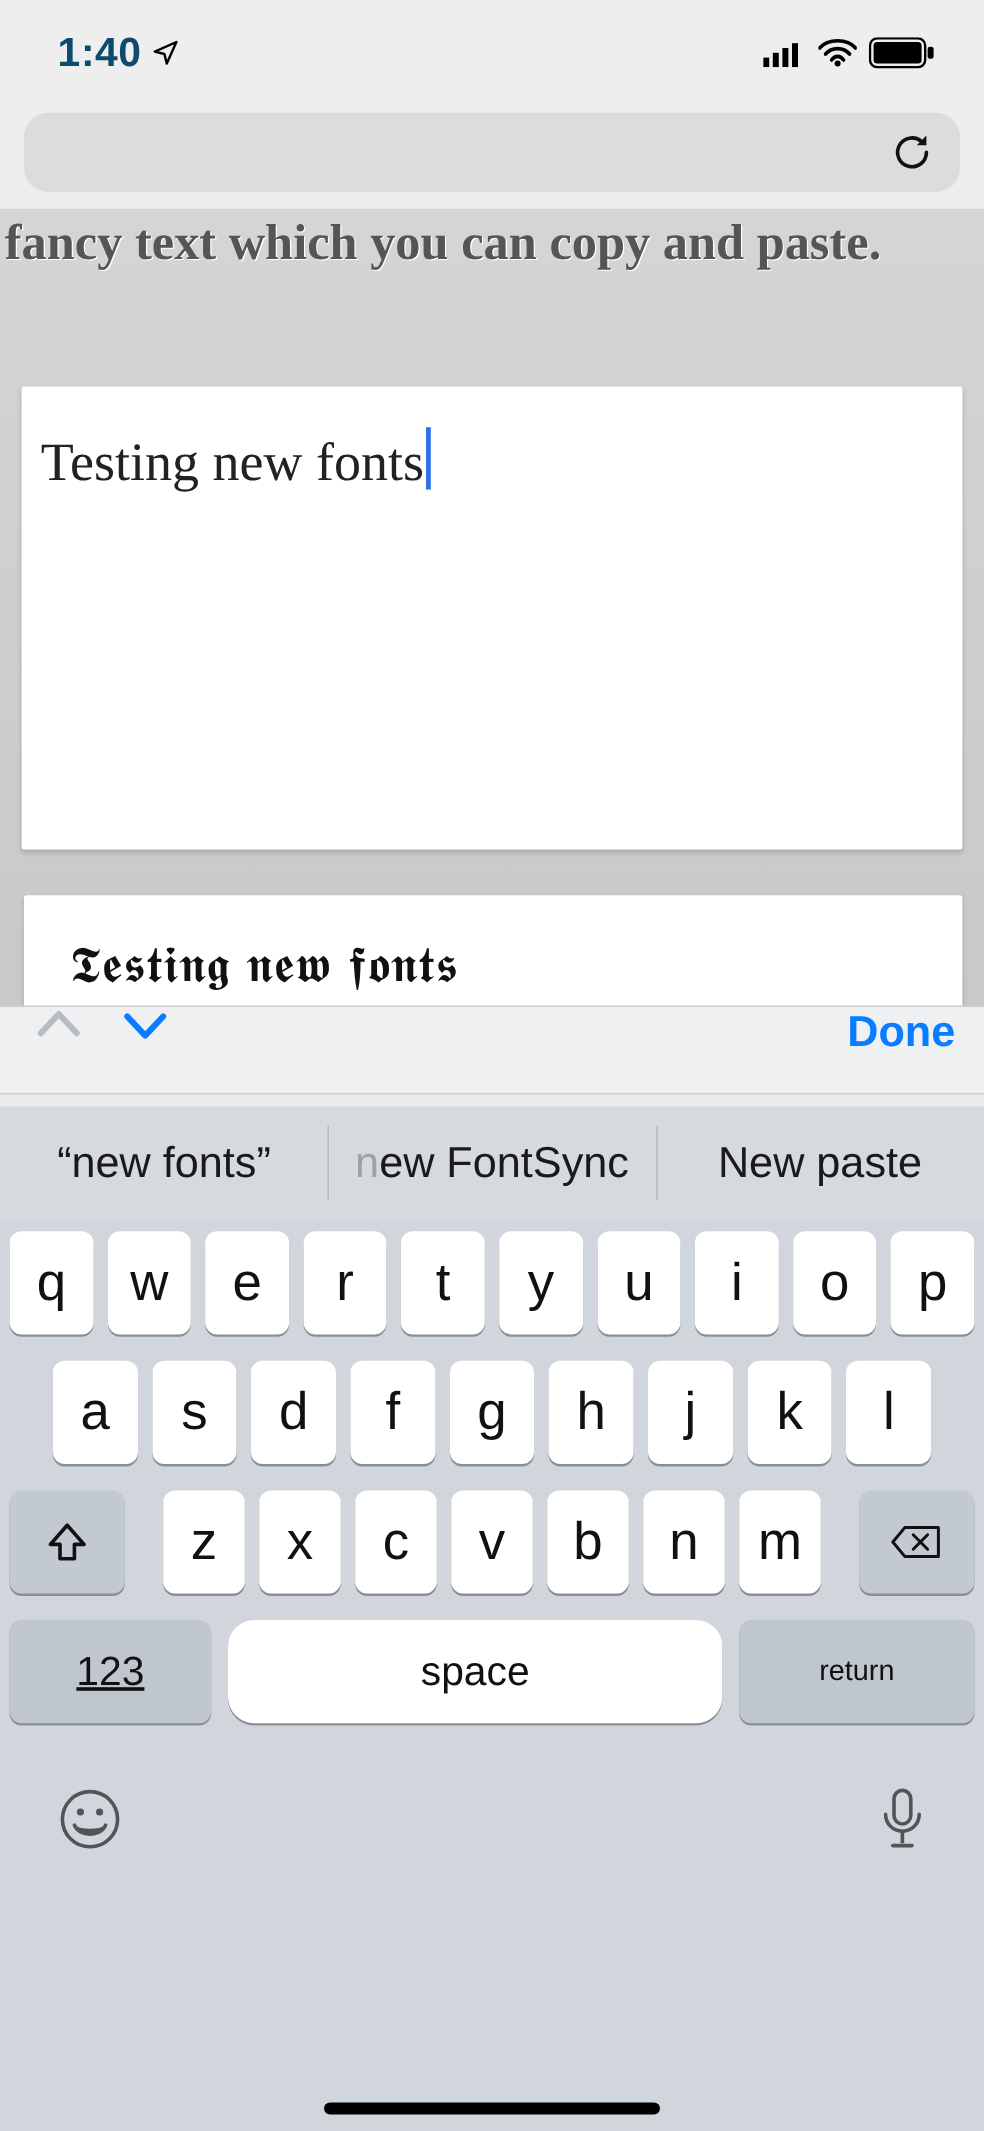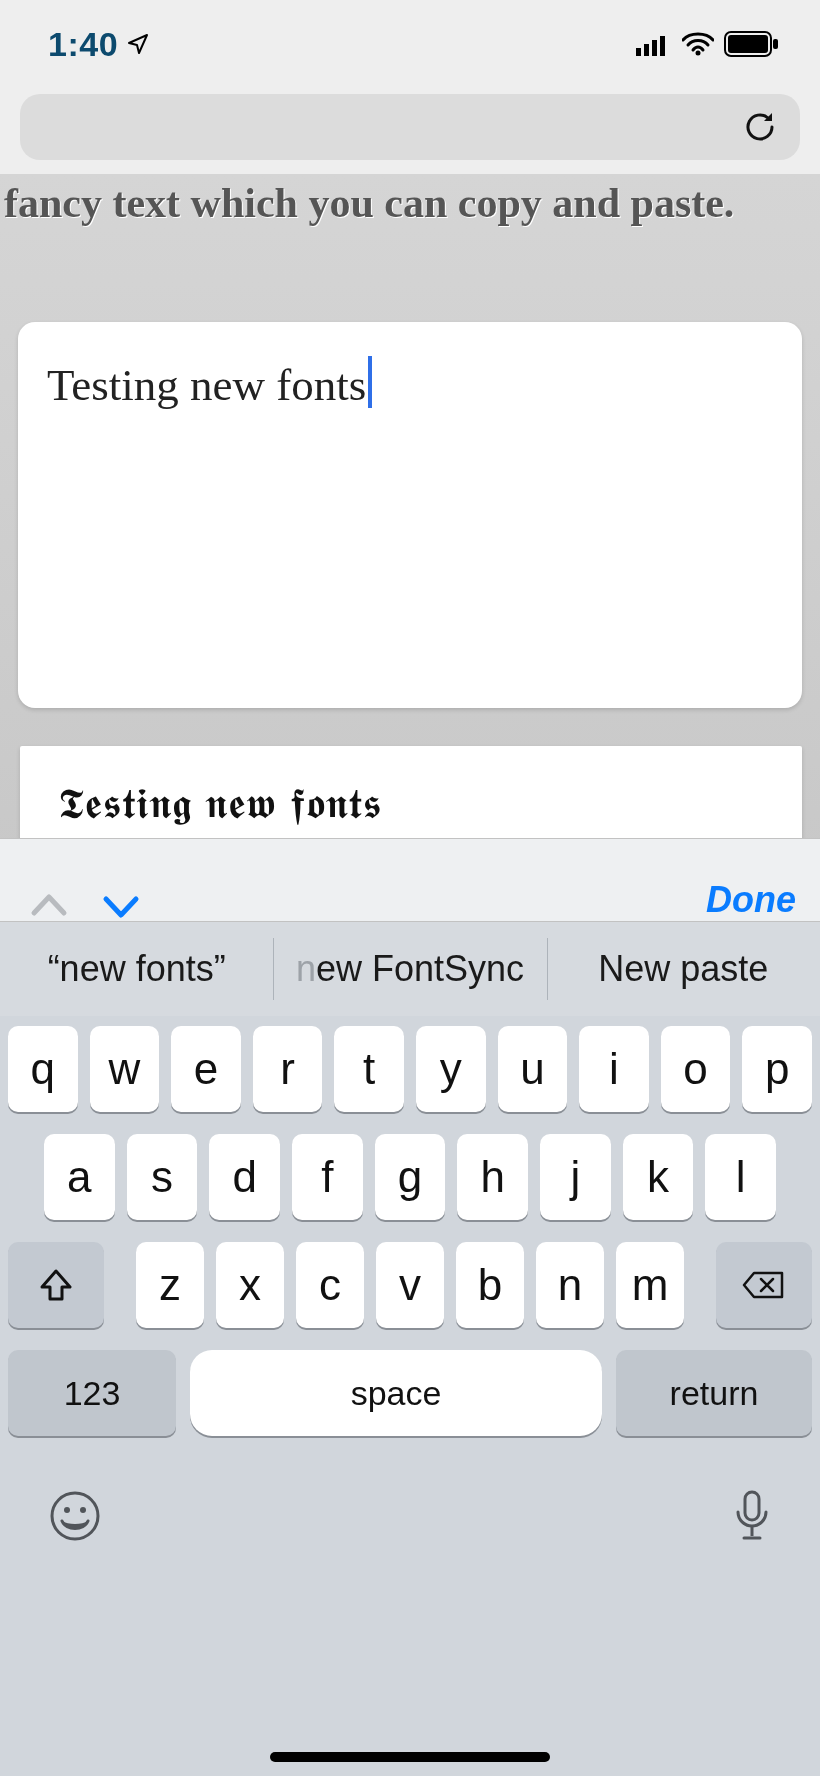--- a/index.html
+++ b/index.html
@@ -16,28 +16,28 @@
   .url-bar-wrap { padding: 6px 20px 14px 20px; background: #eeeeee; }
   .url-bar { height: 66px; background: #dcdcdc; border-radius: 20px; display: flex; align-items: center; position: relative; }
   .url-center { flex: 1; display: flex; align-items: center; justify-content: center; gap: 12px; }
   .url-text { font-size: 34px; color: #1a1a1a; font-weight: 400; }
   .url-refresh { position: absolute; right: 22px; top: 50%; transform: translateY(-50%); }
 
   
   .page { width: 100%; background: linear-gradient(#d5d5d5, #c8c8c8); padding-bottom: 20px;}
   .fancy-heading { font-family: Georgia, "Times New Roman", serif; font-size: 42px; font-weight: 700; color: #555; text-shadow: 1px 1px 0 #fff; padding: 6px 4px 30px 4px; line-height: 1.1; white-space: nowrap;}
   .card { background: #fff; margin: 0 18px; border-radius: 2px; box-shadow: 0 2px 4px rgba(0,0,0,0.15); }
-  .input-card { height: 386px; padding: 34px 29px; margin-top: 66px; position: relative; border-radius: 17px;}
+  .input-card { height: 386px; padding: 34px 16px; margin-top: 66px; position: relative;}
   .input-text { font-family: Georgia, "Times New Roman", serif; font-size: 45px; color: #222; }
   .cursor { display: inline-block; width: 4px; height: 52px; background: #2f6fe8; vertical-align: -8px; margin-left: 2px;}
   .output-card { margin-top: 38px; padding: 36px 38px 10px 38px; height: 100px; overflow:hidden;margin-left:20px;}
   .output-text { font-family: "UnifrakturMaguntia", "Old English Text MT", serif; font-size: 42px; color: #111; letter-spacing: 1px;}
 
   
-  .accessory { position: absolute; left:0; right:0; top: 838px; height: 84px; background: #eef0f2; border-top: 1px solid #c2c2c2; border-bottom: 1px solid #c2c2c2; display: flex; align-items: flex-end; justify-content: space-between; padding: 0 24px; font-style: italic; }
+  .accessory { position: absolute; left:0; right:0; top: 838px; height: 74px; background: #eef0f2; border-top: 1px solid #c2c2c2; border-bottom: 1px solid #c2c2c2; display: flex; align-items: flex-start; justify-content: space-between; padding: 0 24px; }
   .acc-nav { display: flex; align-items: center; gap: 34px; padding-left: 6px;}
   .acc-done { font-size: 36px; color: #0a7cff; font-weight: 600; }
 
   
   .suggestions { position: absolute; left:0; right:0; top: 922px; height: 94px; background: #d6dadf; display: flex; }
   .sug { flex: 1; display: flex; align-items: center; justify-content: center; font-size: 36px; color: #1a1a1a; position: relative;}
   .sug + .sug::before { content:""; position:absolute; left:0; top:16px; bottom:16px; width:1px; background:#adb3ba;}
   .sug.mid span.pre { color: #9da2a8; }
 
   
@@ -47,23 +47,23 @@
   .krow.r1 .key { flex:1; }
   .krow.r2 { padding: 0 36px;}
   .krow.r2 .key { flex:1;}
   .krow.r3 { }
   .krow.r3 .key { width: 68px;}
   .krow.r3 .key.letter { flex: 0 0 68px;}
   .key.meta { background: #c3c9d1; }
   .key.shift { width: 96px; flex: 0 0 96px;}
   .key.bksp { width: 96px; flex: 0 0 96px;}
   .krow.r4 { gap: 14px;}
-  .key.k123 { flex: 0 0 168px; background: #c0c6cd; font-size: 34px;}
+  .key.k123 { flex: 0 0 168px; background: #c0c6cd; font-size: 34px; text-decoration: underline;}
   .key.space { flex: 1; font-size: 34px; border-radius: 22px;}
-  .key.return { flex: 0 0 196px; background: #c0c6cd; font-size: 34px;}
+  .key.return { flex: 0 0 196px; background: #c0c6cd; font-size: 24px;}
   .krow.r3 { gap: 12px; padding: 0 0px;}
   .krow.r3 .gap { width: 20px;}
   
   
   .kb-bottom { display:flex; justify-content: space-between; align-items: center; padding: 30px 40px 0 40px;}
   .home-indicator { position:absolute; bottom: 14px; left:50%; transform:translateX(-50%); width: 280px; height:10px; background:#000; border-radius: 10px;}
 
   svg { display:block; }
 </style>
 </head>

